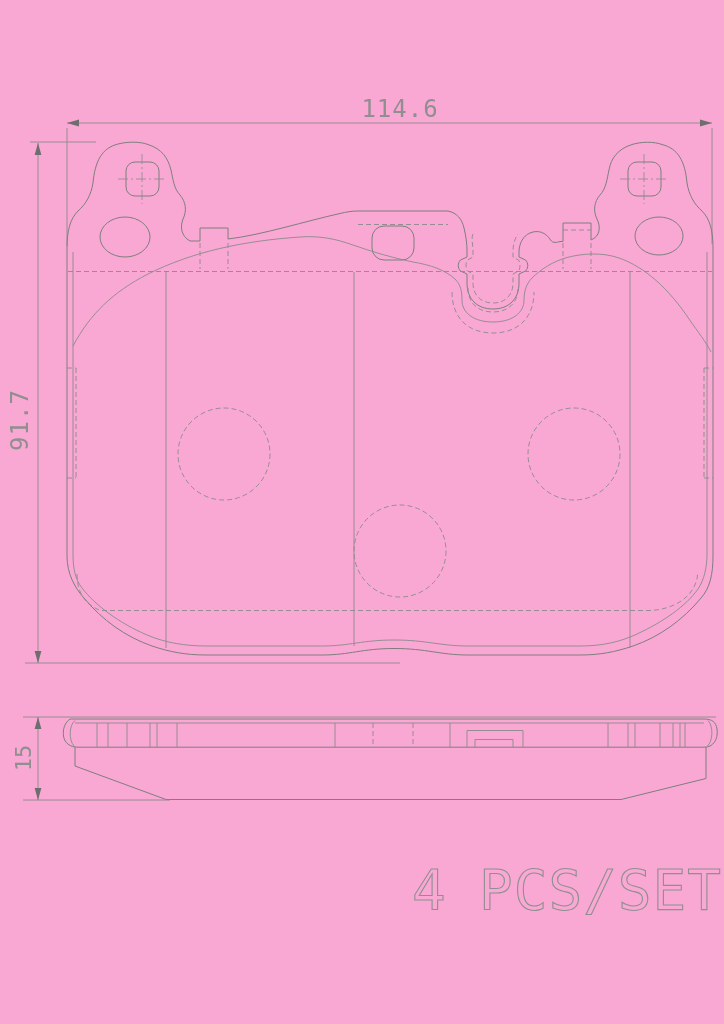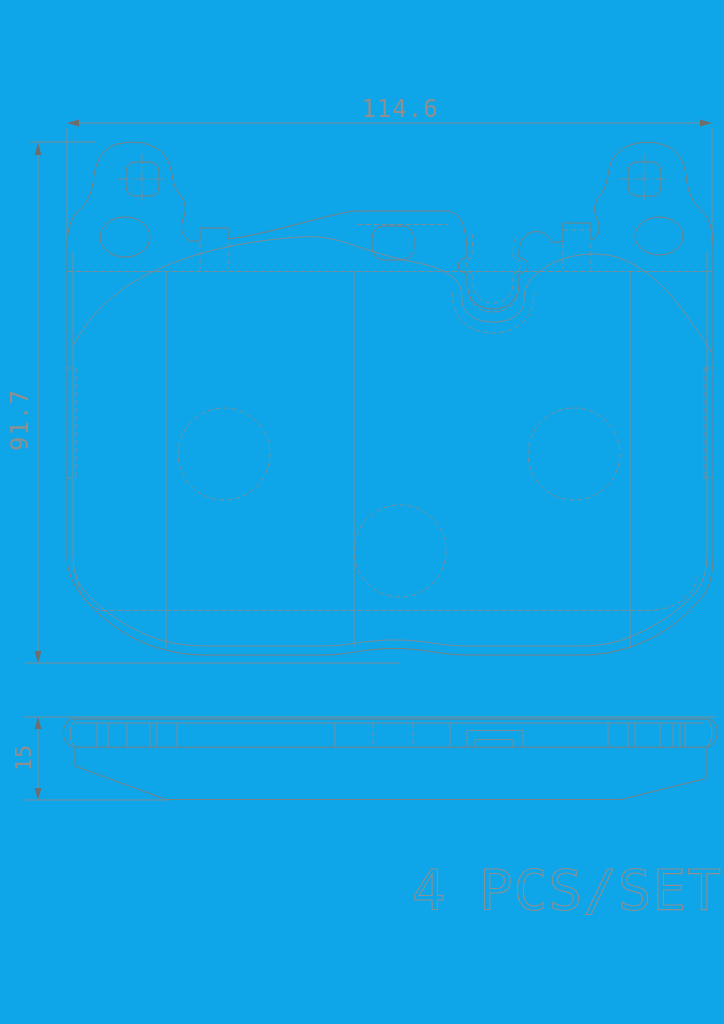--- a/index.html
+++ b/index.html
@@ -1,20 +1,20 @@
 <!DOCTYPE html>
 <html><head>
 <meta charset="utf-8">
 <style>
   html, body { margin: 0; padding: 0; background: #ffffff; }
   .sheet {
     position: relative;
     width: 724px;
     height: 1024px;
-    background: #0ea5e9;
+    background: #f9a8d4;
     overflow: hidden;
     font-family: "DejaVu Sans Mono", "Liberation Mono", monospace;
   }
   svg { display: block; }
   .ln      { fill: none; stroke: #7e7e7e; stroke-width: 1; }
   .ln-thin { fill: none; stroke: #8a8a8a; stroke-width: 0.9; }
   .dashed  { fill: none; stroke: #8a8a8a; stroke-width: 0.9; stroke-dasharray: 5,3; }
   .dashdot { fill: none; stroke: #8a8a8a; stroke-width: 0.8; stroke-dasharray: 10,3,2,3; }
   .arrow   { fill: #6e6e6e; stroke: none; }
   .dim-label {

